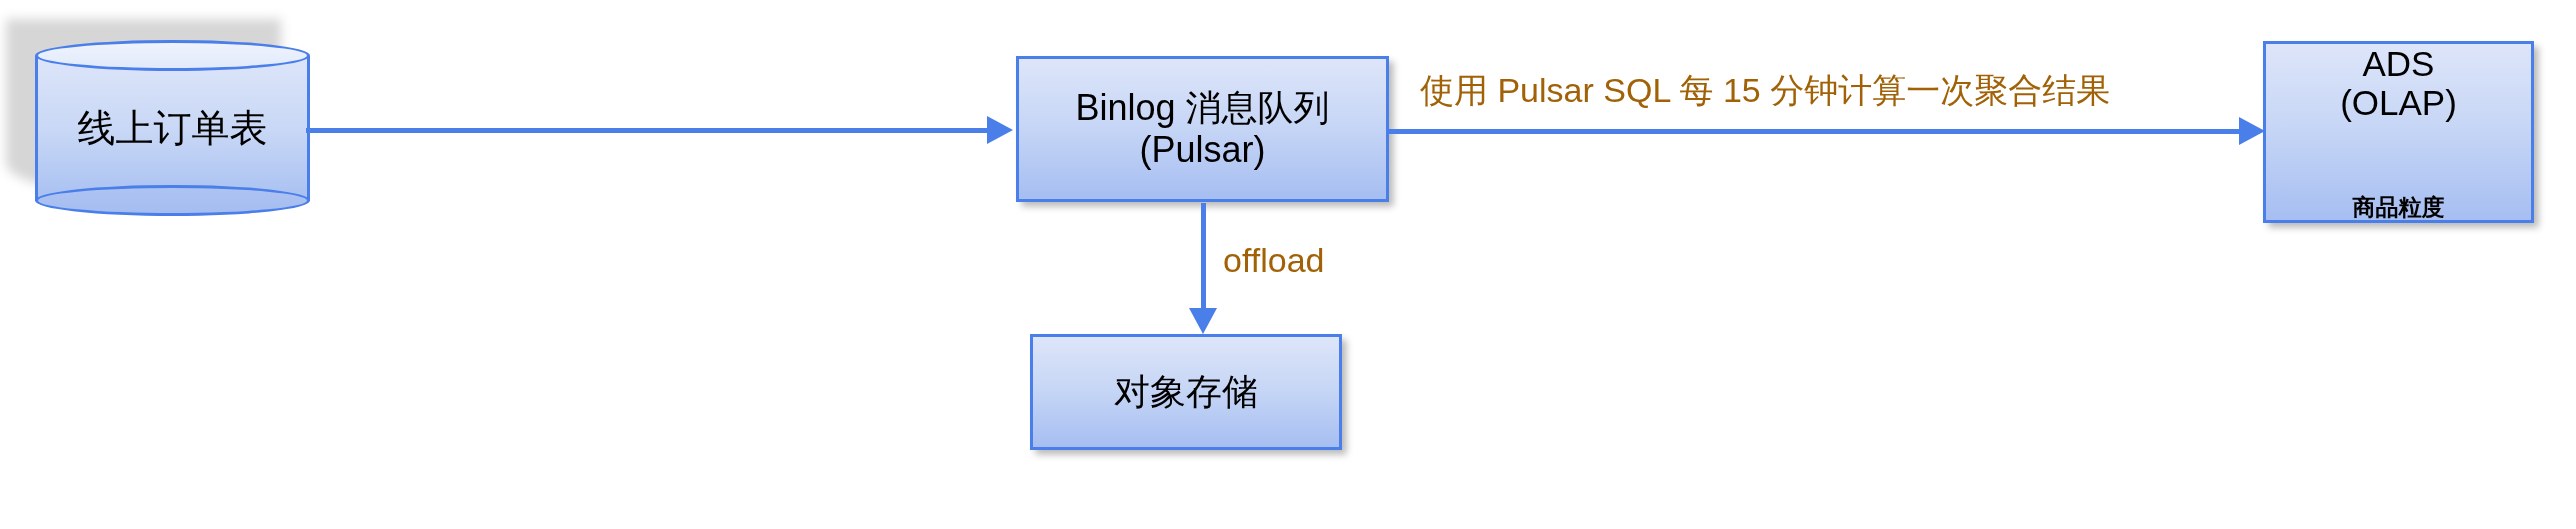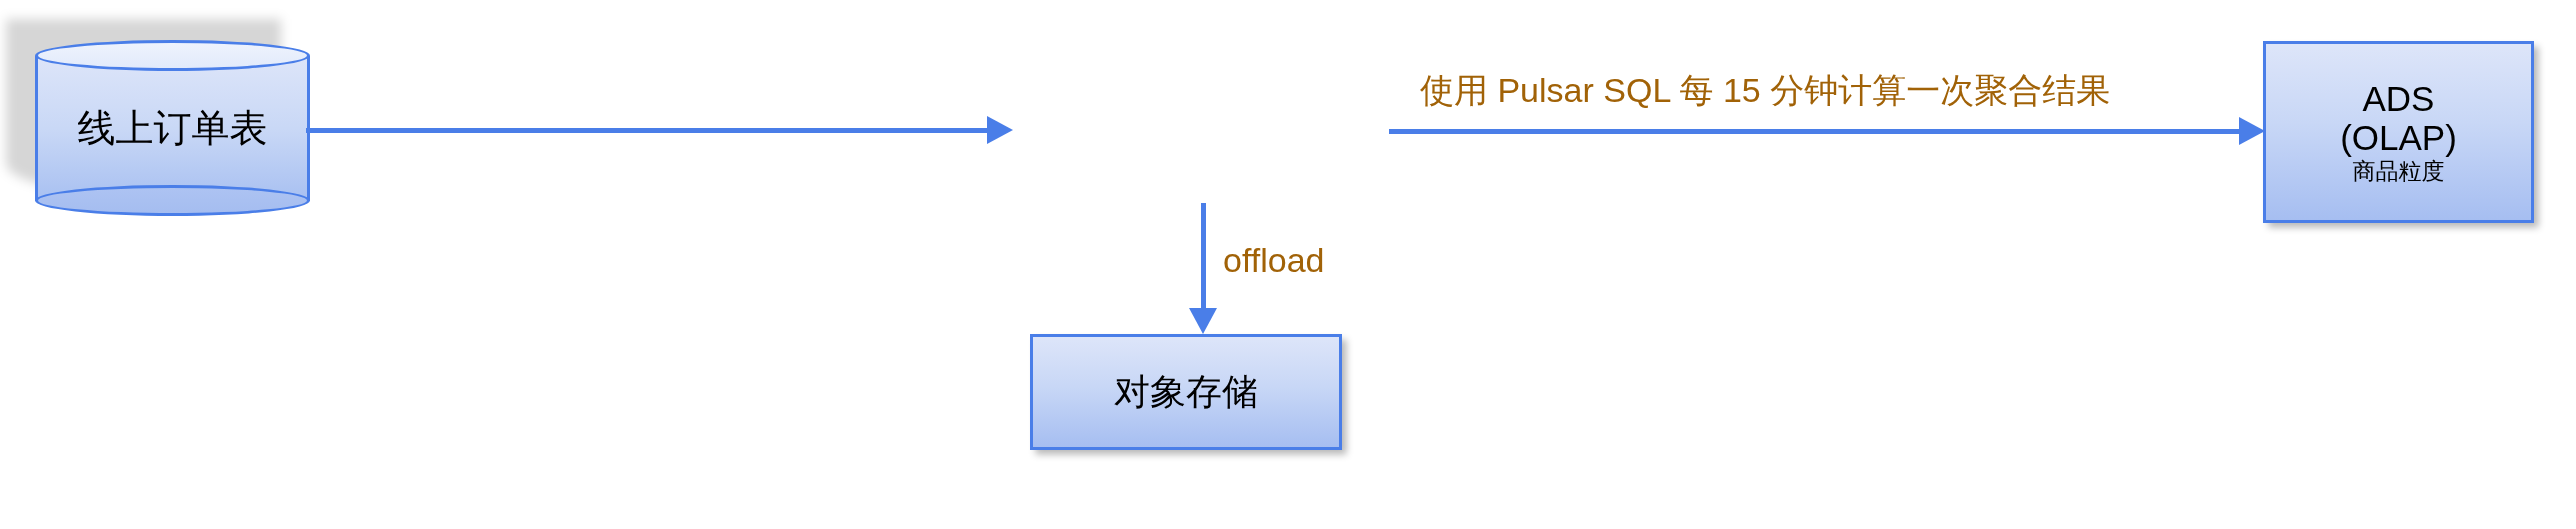--- a/index.html
+++ b/index.html
@@ -110,30 +110,32 @@
     width: 373px;
     height: 146px;
     font-size: 36px;
   }
   #ads-node {
     left: 2263px;
     top: 41px;
     width: 271px;
     height: 182px;
     flex-direction: column;
+    justify-content: space-between;
   }
   #ads-node .main {
     font-size: 35px;
     line-height: 1.12;
     white-space: pre-line;
   }
   #ads-node .sub {
     font-size: 23px;
     line-height: 1.15;
     margin-top: 1px;
+    font-weight: bold;
   }
   #objstore-node {
     left: 1030px;
     top: 334px;
     width: 312px;
     height: 116px;
     font-size: 36px;
   }
 
   
@@ -187,20 +189,24 @@
   <div class="cylinder" id="source-db-node">
     <div class="cyl-body"></div>
     <div class="cyl-bottom"></div>
     <div class="cyl-top"></div>
     <div class="cyl-text">线上订单表</div>
   </div>
 
   <div class="conn h-line" style="left:306px; top:128px; width:681px;"></div>
   <div class="arrow-right" style="left:987px; top:116px;"></div>
 
+  <div class="node" id="pulsar-node">
+    <div class="label">Binlog 消息队列
+(Pulsar)</div>
+  </div>
 
   <div class="conn h-line" style="left:1389px; top:129px; width:851px;"></div>
   <div class="arrow-right" style="left:2239px; top:117px;"></div>
   <div class="edge-label" id="edge-label-sql">使用 Pulsar SQL 每 15 分钟计算一次聚合结果</div>
 
   <div class="node" id="ads-node">
     <div class="main">ADS
 (OLAP)</div>
     <div class="sub">商品粒度</div>
   </div>

